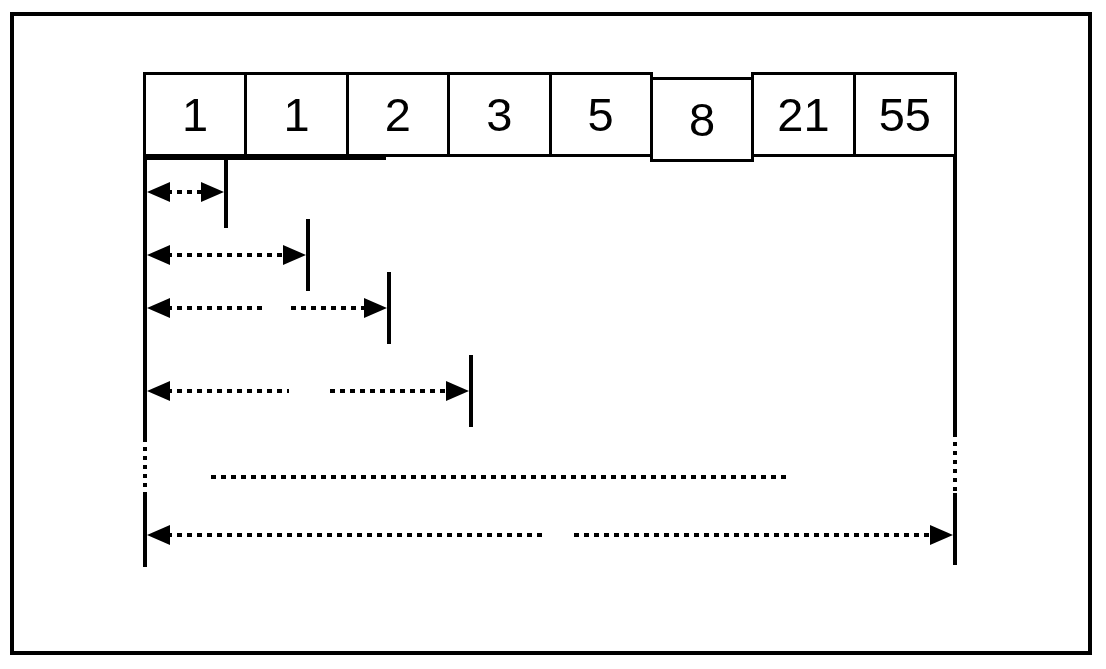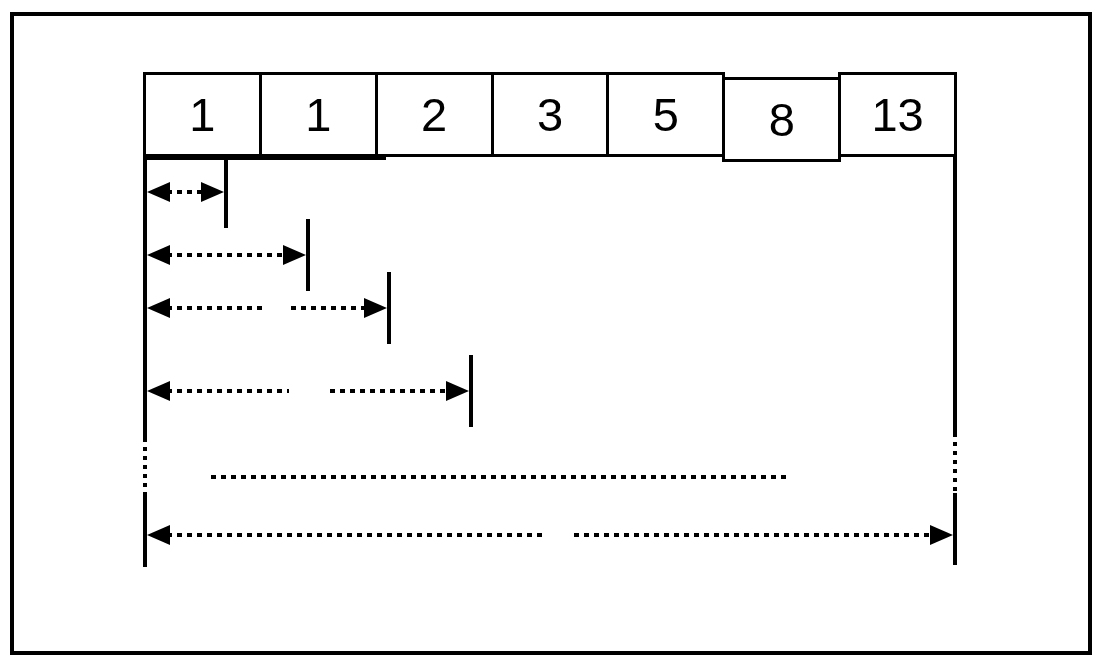--- a/index.html
+++ b/index.html
@@ -56,21 +56,24 @@
       <div class="fib-box">
         <span>3</span>
       </div>
       <div class="fib-box">
         <span>5</span>
       </div>
       <div class="fib-box nudge-down">
         <span>8</span>
       </div>
       <div class="fib-box">
-        <span>13</span>
+        <span>21</span>
+      </div>
+      <div class="fib-box">
+        <span>55</span>
       </div>
     </div>
 
   <div class="hsolid" style="left:143px;top:157px;width:243px;"></div>
 
   <div id="guide-left">
     <div class="vsolid" style="left:143px;top:156px;height:282px;"></div>
     <div class="vdots" style="left:143px;top:438px;height:54px;"></div>
     <div class="vsolid" style="left:143px;top:492px;height:75px;"></div>
   </div>

